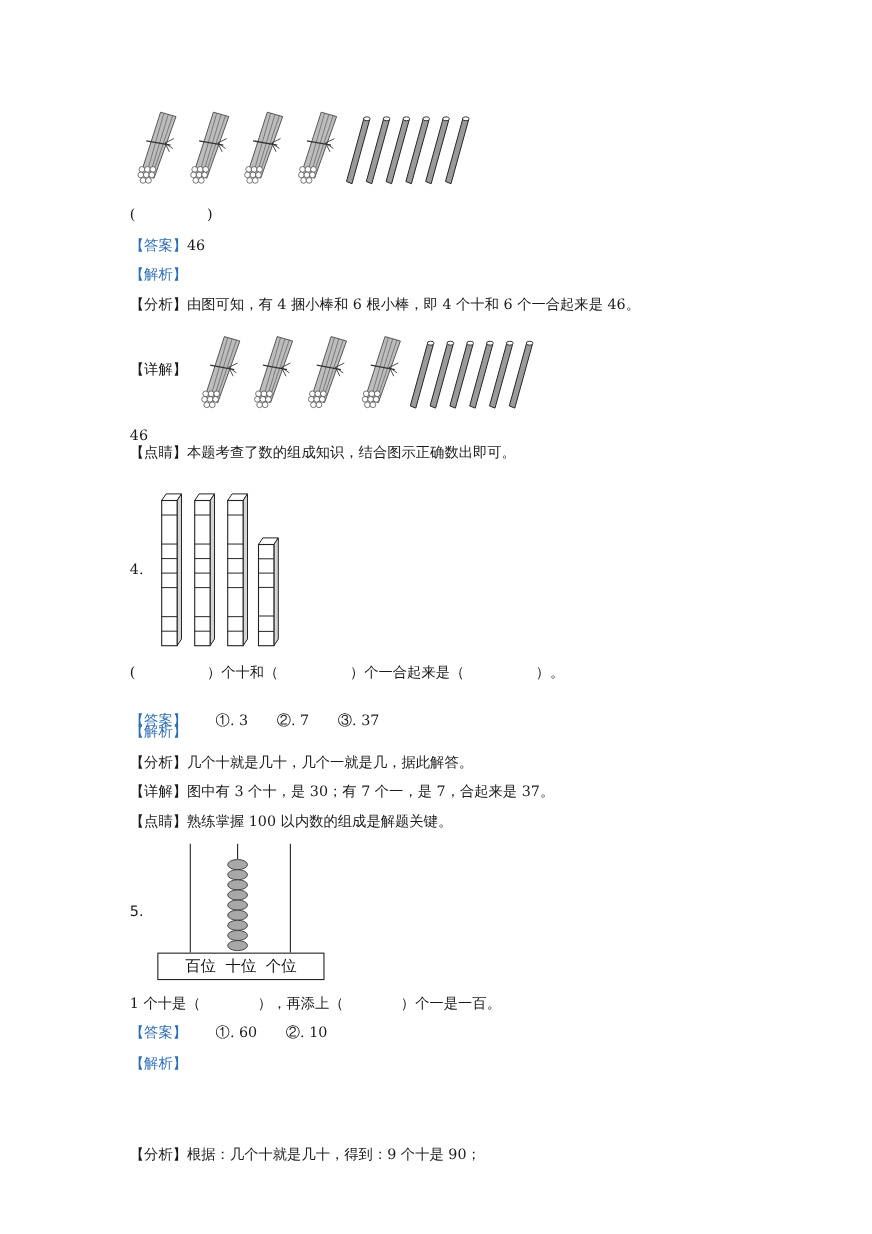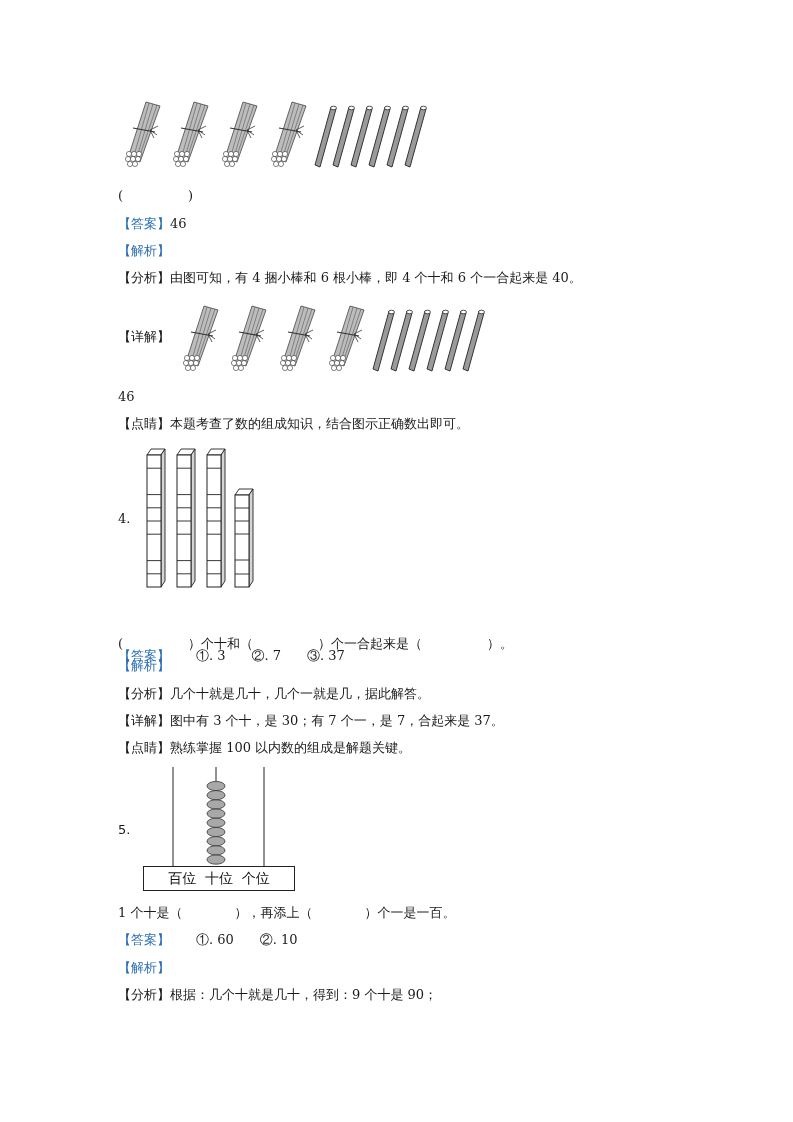--- a/index.html
+++ b/index.html
@@ -50,37 +50,37 @@
   <use href="#stick" x="230" y="5"></use>
   <use href="#stick" x="248" y="5"></use>
   <use href="#stick" x="266" y="5"></use>
   <use href="#stick" x="284" y="5"></use>
 </svg>
 
 <div class="line" style="top:188px">(　　　　　)</div>
 
 <div class="line" style="top:216px"><span class="lbl-blue">【答案】</span><span>46</span></div>
 <div class="line lbl-blue" style="top:243px">【解析】</div>
-<div class="line" style="top:270px"><span>【分析】</span><span>由图可知，有 4 捆小棒和 6 根小棒，即 4 个十和 6 个一合起来是 40。</span></div>
+<div class="line" style="top:270px"><span>【分析】</span><span>由图可知，有 4 捆小棒和 6 根小棒，即 4 个十和 6 个一合起来是 46。</span></div>
 
 <div class="line" style="top:329px">【详解】</div>
 <svg class="fig" style="left:178px;top:300px" width="320" height="75" viewBox="0 0 320 75">
   <use href="#bundle" x="4" y="2"></use>
   <use href="#bundle" x="52" y="2"></use>
   <use href="#bundle" x="101" y="2"></use>
   <use href="#bundle" x="150" y="2"></use>
   <use href="#stick" x="194" y="5"></use>
   <use href="#stick" x="212" y="5"></use>
   <use href="#stick" x="230" y="5"></use>
   <use href="#stick" x="248" y="5"></use>
   <use href="#stick" x="266" y="5"></use>
   <use href="#stick" x="284" y="5"></use>
 </svg>
 <div class="line" style="top:389px">46</div>
-<div class="line" style="top:416px"><span>【点睛】</span><span>本题考查了数的组成知识，结合图示正确数出即可。</span></div>
+<div class="line" style="top:404px"><span>【点睛】</span><span>本题考查了数的组成知识，结合图示正确数出即可。</span></div>
 
 <div class="line" style="top:511px">4.</div>
 <svg class="fig" style="left:145px;top:447px" width="120" height="145" viewBox="0 0 120 145">
   <defs>
     <g id="tenrod">
       <path d="M2 8 L6 2 L20 2 L16 8 Z" fill="#fff" stroke="#222" stroke-width="0.9"></path>
       <path d="M16 8 L20 2 L20 134 L16 140 Z" fill="#d5d5d5" stroke="#222" stroke-width="0.9"></path>
       <rect x="2" y="8" width="14" height="132" fill="#fff" stroke="#222" stroke-width="1"></rect>
       <g stroke="#222" stroke-width="0.9">
         <line x1="2" y1="21.2" x2="16" y2="21.2"></line>
@@ -103,21 +103,21 @@
     <g stroke="#222" stroke-width="0.9">
       <line x1="90" y1="61" x2="104" y2="61"></line>
         <line x1="90" y1="74" x2="104" y2="74"></line>
       <line x1="90" y1="87" x2="104" y2="87"></line>
         <line x1="90" y1="113" x2="104" y2="113"></line>
       <line x1="90" y1="127" x2="104" y2="127"></line>
     </g>
   </g>
 </svg>
 
-<div class="line" style="top:636px">(　　　　　）个十和（　　　　　）个一合起来是（　　　　　）。</div>
+<div class="line" style="top:604px">(　　　　　）个十和（　　　　　）个一合起来是（　　　　　）。</div>
 <div class="line" style="top:648px"><span class="lbl-blue">【答案】</span><span>　　①. 3　　②. 7　　③. 37</span></div>
 <div class="line lbl-blue" style="top:658px">【解析】</div>
 <div class="line" style="top:686px"><span>【分析】</span><span>几个十就是几十，几个一就是几，据此解答。</span></div>
 <div class="line" style="top:713px"><span>【详解】</span><span>图中有 3 个十，是 30；有 7 个一，是 7，合起来是 37。</span></div>
 <div class="line" style="top:740px"><span>【点睛】</span><span>熟练掌握 100 以内数的组成是解题关键。</span></div>
 
 <div class="line" style="top:822px;font-family:'DejaVu Sans','Liberation Sans',sans-serif">5.</div>
 <svg class="fig" style="left:143px;top:765px" width="152" height="102" viewBox="0 0 152 102">
   <line x1="30" y1="2" x2="30" y2="101" stroke="#222" stroke-width="1"></line>
   <line x1="121" y1="2" x2="121" y2="101" stroke="#222" stroke-width="1"></line>
@@ -136,13 +136,13 @@
 </svg>
 <div class="abacus-box">
   <span>百位</span>
   <span>十位</span>
   <span>个位</span>
 </div>
 
 <div class="line" style="top:905px">1 个十是（　　　　），再添上（　　　　）个一是一百。</div>
 <div class="line" style="top:932px"><span class="lbl-blue">【答案】</span><span>　　①. 60　　②. 10</span></div>
 <div class="line lbl-blue" style="top:960px">【解析】</div>
-<div class="line" style="top:987px"><span>【分析】</span><span>根据：几个十就是几十，得到：9 个十是 90；</span></div>
+<div class="line" style="top:1043px"><span>【分析】</span><span>根据：几个十就是几十，得到：9 个十是 90；</span></div>
 
 </body></html>

